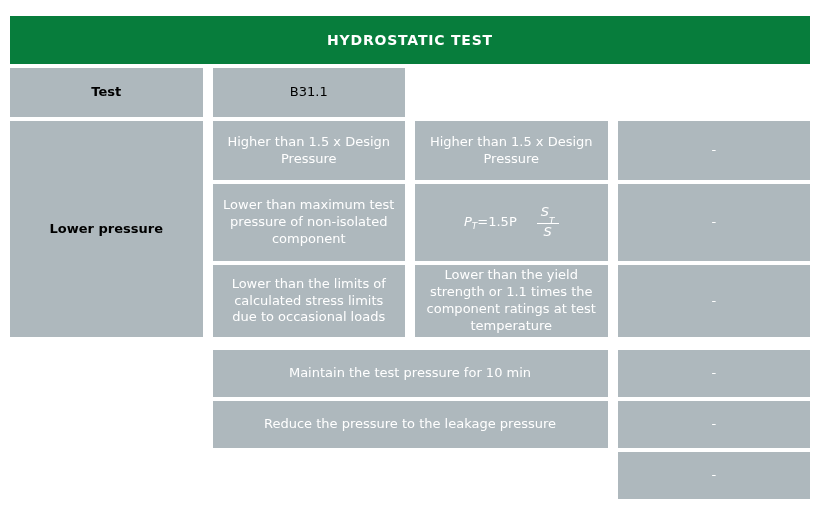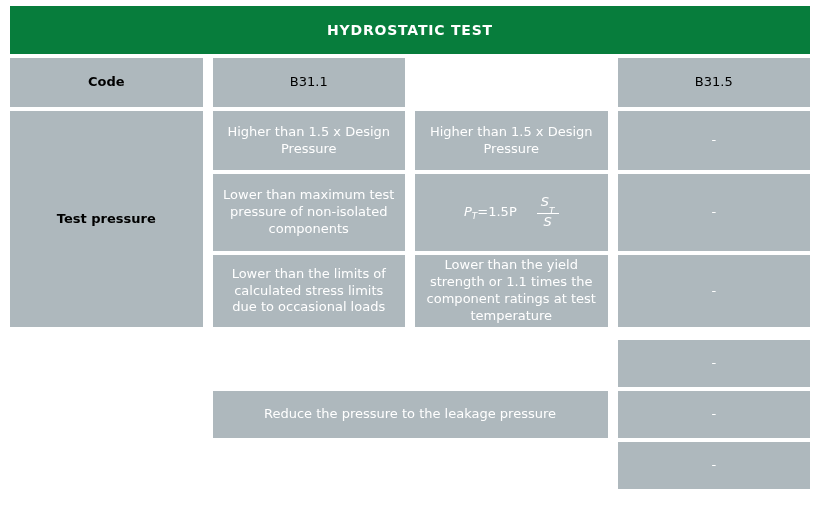--- a/index.html
+++ b/index.html
@@ -10,21 +10,21 @@
   }
   *{box-sizing:border-box;margin:0;padding:0;}
   body{
     background:#ffffff;
     font-family:"DejaVu Sans","Liberation Sans",sans-serif;
   }
   .page{
     width:820px;
     height:511px;
     background:#ffffff;
-    padding:6px 10px;
+    padding:16px 10px;
   }
   .grid{
     display:grid;
     grid-template-columns:repeat(4,1fr);
     grid-template-rows:48px 49px 59px 77px 72px 5px 47px 47px 47px;
     column-gap:10px;
     row-gap:4px;
     width:100%;
   }
   .cell{
@@ -85,49 +85,49 @@
   }
 </style>
 </head>
 <body>
 
 <div class="page">
   <div class="grid">
 
     <div class="cell title">HYDROSTATIC TEST</div>
 
-    <div class="cell head bold c1 r2">Code</div>
+    <div class="cell head bold c1 r2">Test</div>
     <div class="cell head c2 r2">B31.1</div>
-    <div class="cell head c4 r2">B31.5</div>
 
-    <div class="cell head bold c1 r3s3">Test pressure</div>
+    <div class="cell head bold c1 r3s3">Lower pressure</div>
 
     <div class="cell c2 r3">Higher than 1.5 x Design Pressure</div>
     <div class="cell c3 r3">Higher than 1.5 x Design Pressure</div>
     <div class="cell c4 r3">-</div>
 
-    <div class="cell c2 r4">Lower than maximum test pressure of non-isolated components</div>
+    <div class="cell c2 r4">Lower than maximum test pressure of non-isolated component</div>
     <div class="cell c3 r4">
       <span class="formula">
           <span class="it">P</span>
           <sub>T</sub>
           <span>=1.5P</span>
           <span class="frac">
             <span class="num"><span class="it">S</span><sub>T</sub></span>
             <span class="den it">S</span>
           </span>
         </span>
     </div>
     <div class="cell c4 r4">-</div>
 
     <div class="cell c2 r5">Lower than the limits of calculated stress limits due to occasional loads</div>
     <div class="cell c3 r5">Lower than the yield strength or 1.1 times the component ratings at test temperature</div>
     <div class="cell c4 r5">-</div>
 
 
+    <div class="cell c23 r7">Maintain the test pressure for 10 min</div>
     <div class="cell c4 r7">-</div>
 
     <div class="cell c23 r8">Reduce the pressure to the leakage pressure</div>
     <div class="cell c4 r8">-</div>
 
     <div class="cell c4 r9">-</div>
 
   </div>
 </div>
 

